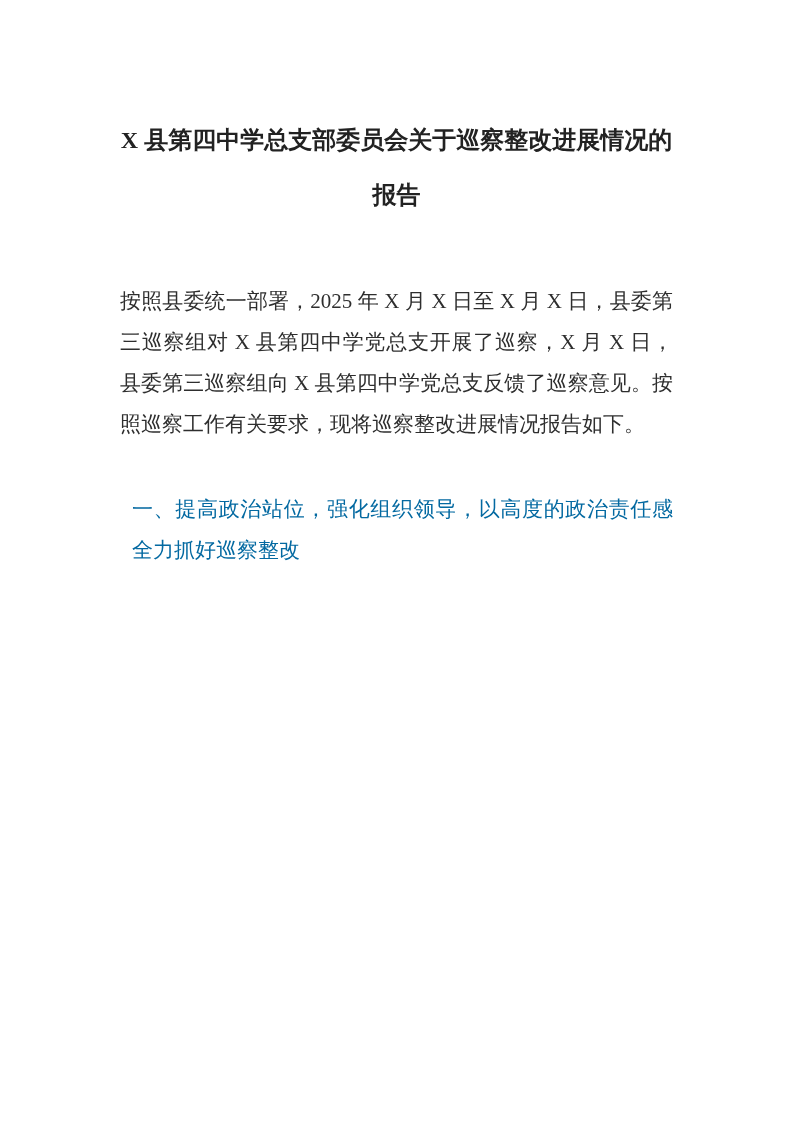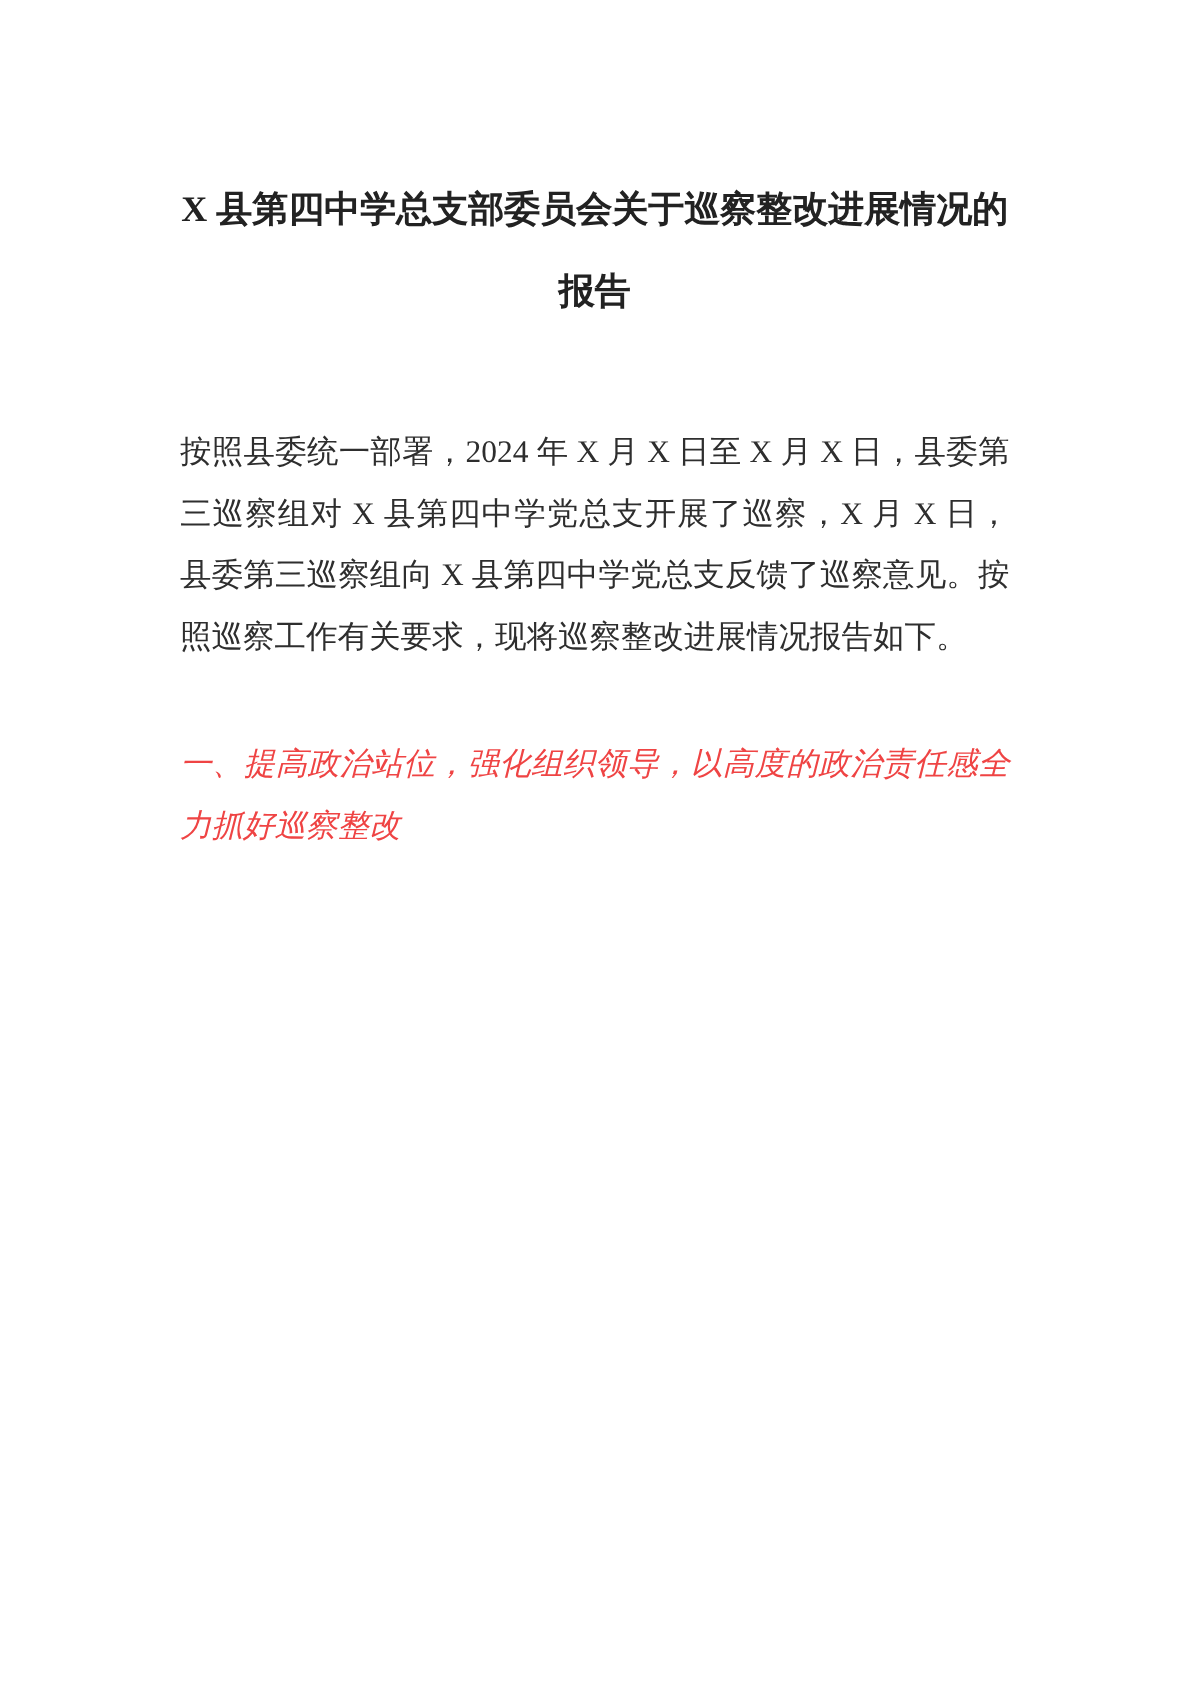--- a/index.html
+++ b/index.html
@@ -33,38 +33,37 @@
     margin: 0 0 44px 0;
     font-size: 21px;
     font-weight: 400;
     line-height: 41px;
     text-align: justify;
     text-justify: inter-character;
     word-break: break-all;
     color: #2e2e2e;
   }
   .section-heading {
-    margin: 0 0 44px 0;
+    margin: 0 0 44px 12px;
     font-size: 21px;
     font-weight: 400;
     line-height: 41px;
     text-align: justify;
     text-justify: inter-character;
     word-break: break-all;
-    color: #ef4444;
-    font-style: italic;
+    color: #0369a1;
   }
 </style>
 </head>
 <body>
 
 <div class="page">
   <div class="content">
 
     <h1 class="doc-title">X 县第四中学总支部委员会关于巡察整改进展情况的报告</h1>
 
-    <p class="body-para">按照县委统一部署，2024 年 X 月 X 日至 X 月 X 日，县委第三巡察组对 X 县第四中学党总支开展了巡察，X 月 X 日，县委第三巡察组向 X 县第四中学党总支反馈了巡察意见。按照巡察工作有关要求，现将巡察整改进展情况报告如下。</p>
+    <p class="body-para">按照县委统一部署，2025 年 X 月 X 日至 X 月 X 日，县委第三巡察组对 X 县第四中学党总支开展了巡察，X 月 X 日，县委第三巡察组向 X 县第四中学党总支反馈了巡察意见。按照巡察工作有关要求，现将巡察整改进展情况报告如下。</p>
 
     <h2 class="section-heading">一、提高政治站位，强化组织领导，以高度的政治责任感全力抓好巡察整改</h2>
 
 
   </div>
 </div>
 
 </body></html>

